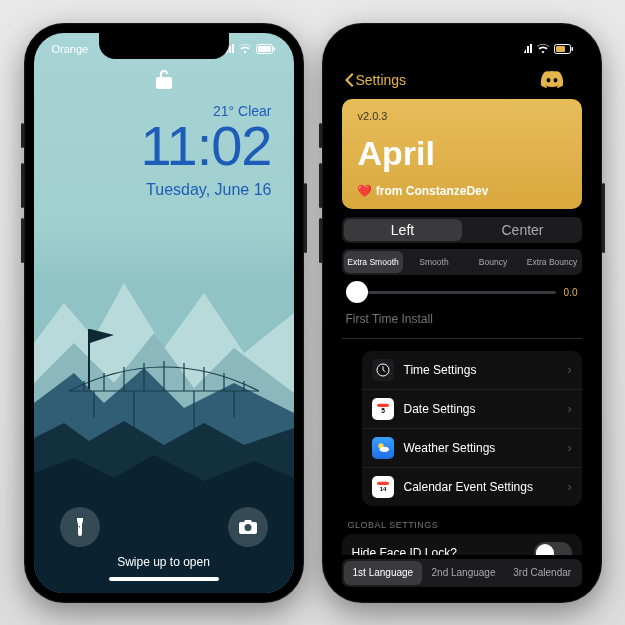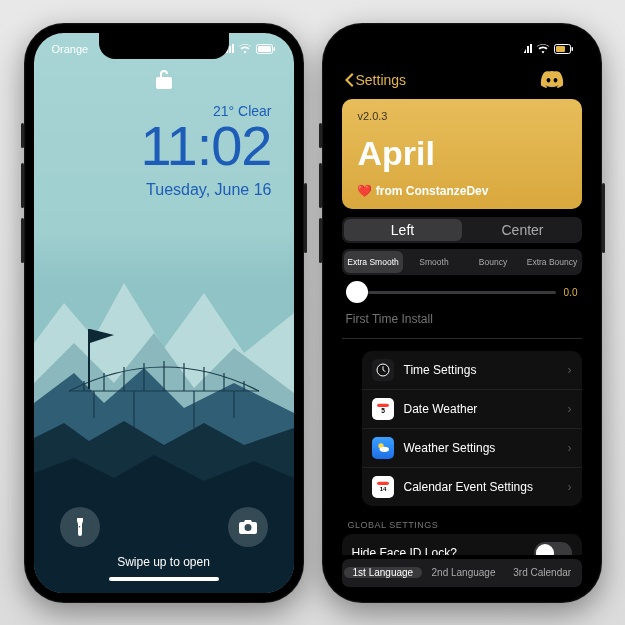--- a/index.html
+++ b/index.html
@@ -160,21 +160,21 @@
   .toggle-row .label { font-size: 12px; }
   .switch {
     width: 38px; height: 22px; background: #3a3a3c; border-radius: 11px; position: relative;
   }
   .switch::after {
     content: ""; position: absolute; left: 2px; top: 2px;
     width: 18px; height: 18px; background: #fff; border-radius: 50%;
   }
   .lang-tabs {
     position: absolute; bottom: 6px; left: 10px; right: 10px;
-    display: flex; background: #1c1c1e; border-radius: 7px; height: 28px; align-items: center;
+    display: flex; background: #1c1c1e; border-radius: 7px; height: 28px;
   }
   .lang-tabs div {
     flex: 1; display: flex; align-items: center; justify-content: center;
     font-size: 10px; color: #aaa;
   }
   .lang-tabs div.active { background: #3a3a3c; border-radius: 6px; color: #fff; margin: 2px; }
   .sig-bars { display:inline-flex; gap:1px; align-items:flex-end; }
   .sig-bars i { width:2px; background:currentColor; display:block; }
 </style>
 </head>
@@ -354,21 +354,21 @@
             <span class="chev">›</span>
           </div>
           <div class="list-item">
             <div class="app-icon" style="background: rgb(255, 255, 255); display: flex; align-items: center; justify-content: center;">
               <svg viewBox="0 0 24 24" width="16" height="16">
                 <rect x="3" y="4" width="18" height="17" rx="3" fill="#fff"></rect>
                 <rect x="3" y="4" width="18" height="5" rx="3" fill="#ff3b30"></rect>
                 <text x="12" y="18" text-anchor="middle" font-size="10" font-family="Arial" fill="#000" font-weight="bold">5</text>
               </svg>
             </div>
-            <span class="label">Date Weather</span>
+            <span class="label">Date Settings</span>
             <span class="chev">›</span>
           </div>
           <div class="list-item">
             <div class="app-icon" style="background: linear-gradient(rgb(58, 160, 255), rgb(30, 111, 232)); display: flex; align-items: center; justify-content: center;">
               <svg viewBox="0 0 24 24" width="16" height="16">
                 <circle cx="9" cy="9" r="4" fill="#ffd93b"></circle>
                 <ellipse cx="14" cy="14" rx="7" ry="4" fill="#fff"></ellipse>
               </svg>
             </div>
             <span class="label">Weather Settings</span>

